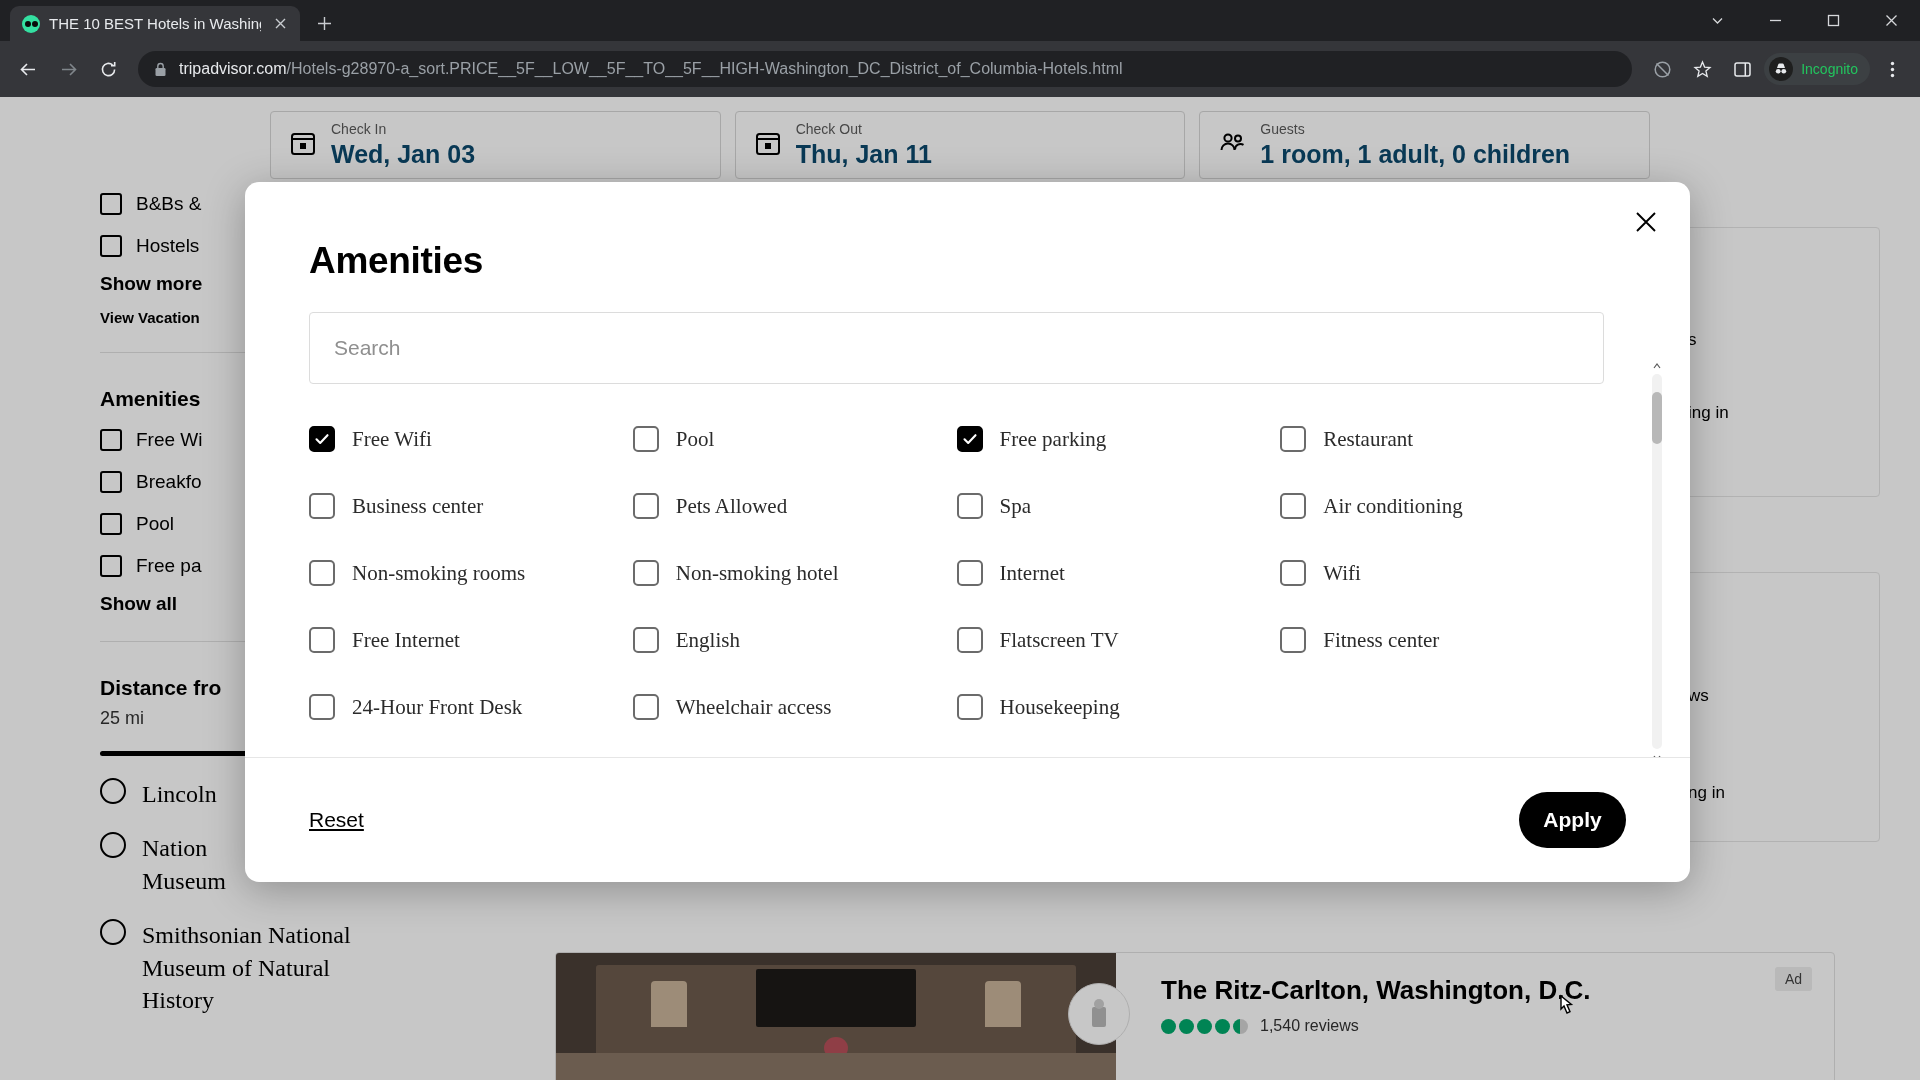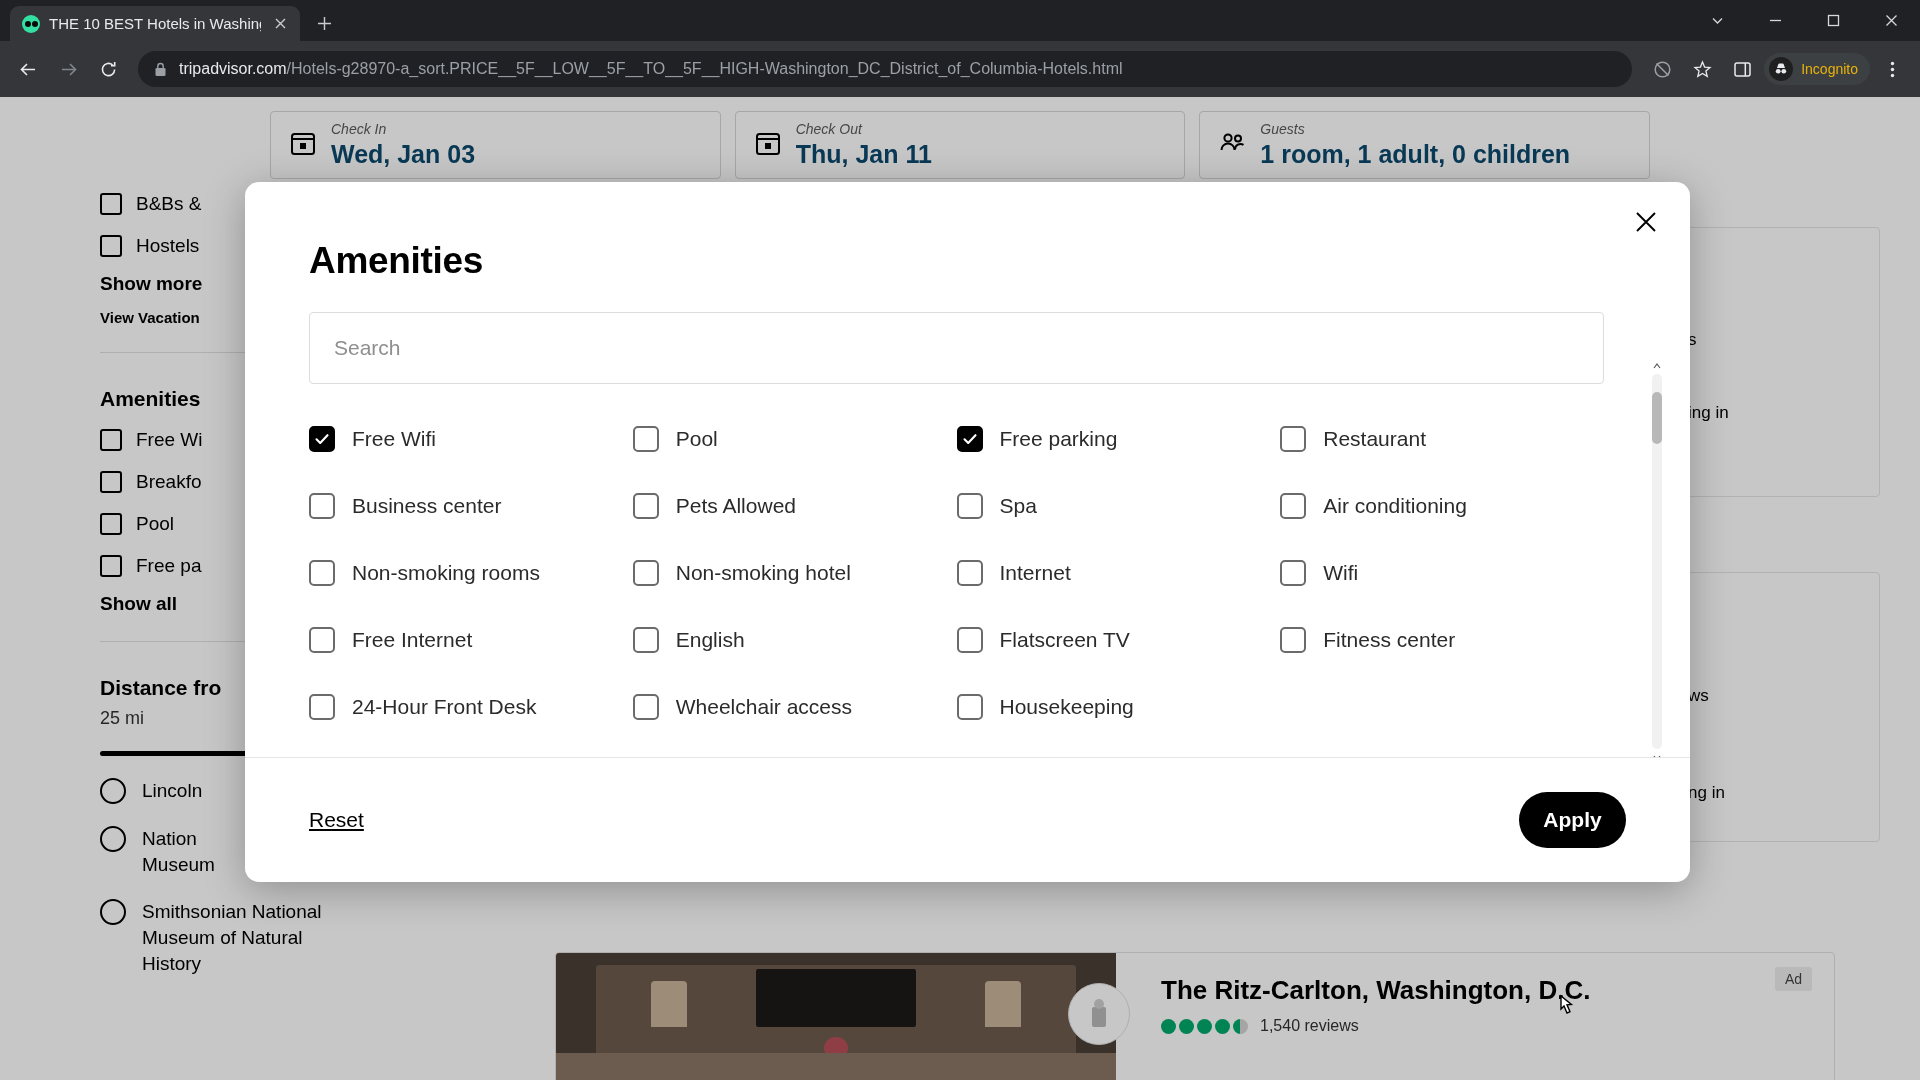--- a/index.html
+++ b/index.html
@@ -87,21 +87,21 @@
     padding: 0 12px 0 16px; margin: 0 8px; gap: 12px;
     overflow: hidden;
   }
   .omni-url { font-size: 16px; white-space: nowrap; overflow: hidden; }
   .omni-url .host { color: #e8eaed; }
   .omni-url .path { color: #9aa0a6; }
   .incognito-pill {
     display: flex; align-items: center; gap: 8px;
     background: #3c4043; border-radius: 16px;
     height: 32px; padding: 0 12px 0 5px;
-    color: #eab308; font-size: 14px;
+    color: #22c55e; font-size: 14px;
   }
   .incognito-avatar {
     width: 24px; height: 24px; border-radius: 50%;
     background: #1f1f1f; display: flex; align-items: center; justify-content: center;
   }
 
   
   .page {
     position: absolute; top: 97px; left: 0;
     width: 1920px; height: 983px;
@@ -113,21 +113,21 @@
   .searchrow {
     display: flex; gap: 14px;
     padding: 14px 270px 0 270px;
   }
   .sfield {
     flex: 1; height: 68px; border: 1px solid #d6d6d6;
     border-radius: 4px; display: flex; align-items: center;
     gap: 14px; padding: 0 18px; background: #fff;
   }
   .sfield .ico { color: #000; flex: 0 0 28px; }
-  .sfield .lbl { font-size: 14px; color: #5b5b5b; line-height: 1.3; font-style: italic; }
+  .sfield .lbl { font-size: 14px; color: #5b5b5b; line-height: 1.3; }
   .sfield .val { font-size: 25px; color: #0c4a6e; font-weight: 700; line-height: 1.3; }
 
   
   .rail {
     position: absolute; left: 100px; top: 86px;
     width: 320px; font-size: 19px; color: #000;
   }
   .rail-row { display: flex; align-items: center; gap: 14px; height: 42px; }
   .rail-box {
     width: 22px; height: 22px; border: 2px solid #000;
@@ -136,21 +136,21 @@
   .rail-radio {
     width: 26px; height: 26px; border: 2px solid #000;
     border-radius: 50%; flex: 0 0 26px;
   }
   .rail-link { font-weight: 700; margin-top: 6px; display: block; }
   .rail-small { font-size: 15px; font-weight: 700; margin-top: 14px; display: block; }
   .rail-h { font-weight: 700; font-size: 21px; margin: 34px 0 8px; }
   .rail-val { font-size: 18px; color: #333; margin-top: 6px; }
   .rail-slider { height: 5px; background: #000; border-radius: 3px; margin: 22px 0 0; width: 240px; }
   .rail-radio-row { display: flex; align-items: flex-start; gap: 16px; margin-top: 22px; }
-  .rail-radio-row span { font-size: 19px; line-height: 1.35; max-width: 215px; }
+  .rail-radio-row span { font-size: 24px; line-height: 1.35; max-width: 215px; font-family: Liberation Serif, serif; }
   .rail-div { height: 1px; background: #e0e0e0; margin: 26px 0 0; }
 
   
   .result {
     position: absolute; left: 555px; top: 855px;
     width: 1280px; height: 150px;
     background: #fff; border: 1px solid #e0e0e0; border-radius: 4px;
     display: flex; overflow: hidden;
   }
   .result-photo {
@@ -223,21 +223,21 @@
     font-family: "Liberation Sans", sans-serif;
     outline: none; background: #fff;
   }
   .search-input::placeholder { color: #8f8f8f; }
 
   .grid {
     margin-top: 42px; padding-right: 22px;
     display: grid; grid-template-columns: repeat(4, 1fr);
     row-gap: 41px; column-gap: 0;
   }
-  .cb-row { display: flex; align-items: center; gap: 17px; cursor: pointer; }
+  .cb-row { display: flex; align-items: center; gap: 17px; cursor: pointer; font-family: Liberation Serif, serif; }
   .cb {
     width: 26px; height: 26px; border-radius: 5px;
     flex: 0 0 26px; border: 2px solid #6b6b6b; background: #fff;
     display: flex; align-items: center; justify-content: center;
   }
   .cb.checked { background: #000; border-color: #000; }
   .cb.checked svg { display: block; }
   .cb svg { display: none; }
   .cb-label { font-size: 21px; color: #2b2b2b; white-space: nowrap; }
 

